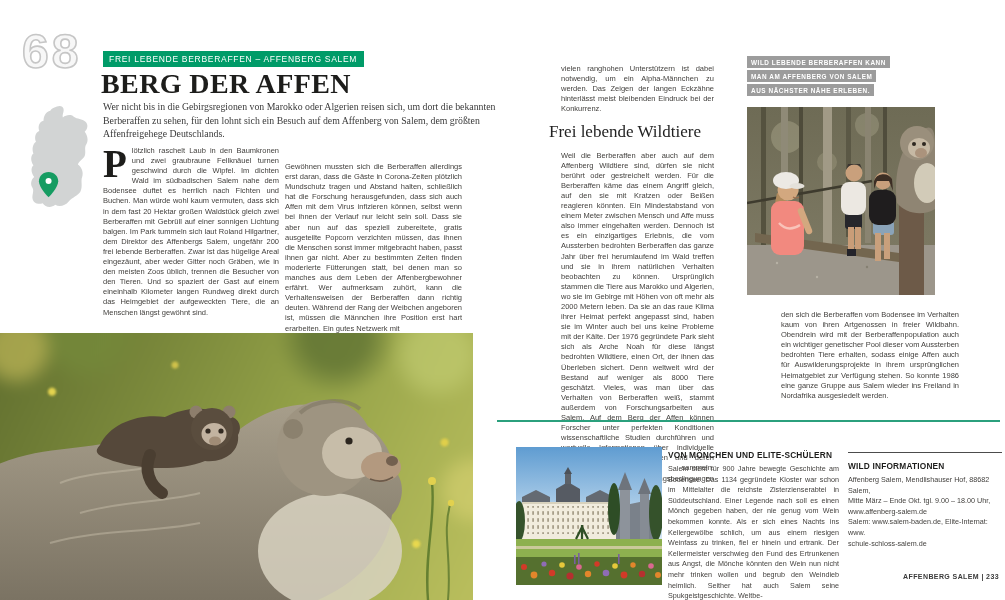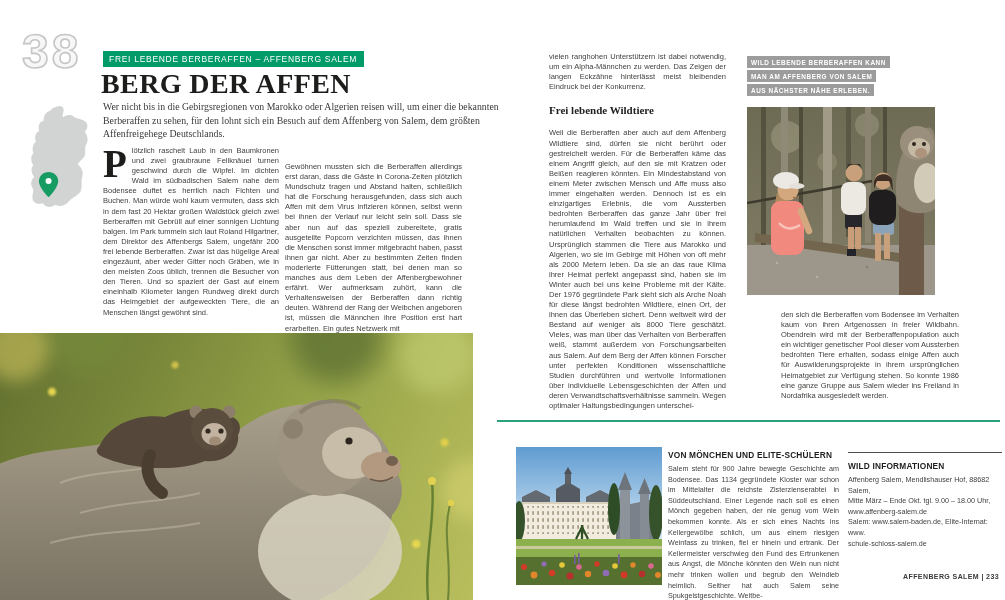--- a/index.html
+++ b/index.html
@@ -26,29 +26,29 @@
   .title {
     left:101px; top:68px; font-family:Liberation Serif, serif;
     font-size:28px; font-weight:700; color:#1d1d1b; letter-spacing:.4px; white-space:nowrap;
   }
   .intro {
     left:103px; top:100px; width:426px;
     font-family:"Liberation Serif","DejaVu Serif",serif;
     font-size:9.8px; line-height:13.5px; color:#3a3a3a;
   }
   .col { position:absolute; font-size:7.5px; line-height:10.1px; text-align:justify; color:#413f3c; }
-  .col p { margin:0; }
+  .col p { margin:12px; }
   .col1 { left:103px; top:146px; width:176px; }
   .col2 { left:285px; top:162px; width:177px; }
   .col3 { left:549px; top:52px;  width:177px; }
   .col4 { left:737px; top:310px; width:178px;margin-left:44px; }
   .col3 .p1 { margin-bottom:13px; }
   .subhead {
     font-family:"Liberation Serif","DejaVu Serif",serif;
-    font-size:11px; font-weight:700; color:#222; margin:0 0 13px 0;
+    font-size:17px; font-weight:400; color:#222; margin:0 0 13px 0;
   }
   .dropcap {
     float:left; font-family:"Liberation Serif","DejaVu Serif",serif;
     font-weight:700; font-size:39px; line-height:31px; padding:2px 5px 0 0; color:#1d1d1b;
   }
 
   
   .photo { position:absolute; overflow:hidden; }
   .photo-monkeys { left:0; top:333px; width:473px; height:267px; }
   .photo-monkeys .bg {
@@ -98,31 +98,31 @@
 
   .footer {
     right:6px; top:573px; font-size:7px; font-weight:700; letter-spacing:.4px; color:#3a3a3a;
   }
 </style>
 </head>
 <body>
 
 <div class="spread">
 
-  <div class="abs poi-number">38</div>
+  <div class="abs poi-number">68</div>
 
   <svg class="abs map" viewBox="0 0 100 140">
     <path fill="#d2d4d4" d="M44,4 C48,2 52,4 52,8 C52,11 50,14 51,17 C55,14 60,13 64,16 C68,19 74,18 78,22 C82,26 80,31 77,34 C80,38 82,44 79,49 C76,53 79,58 77,63 C75,67 70,69 69,73 C73,76 76,82 74,88 C72,93 75,99 72,105 C69,110 62,112 58,117 C54,122 47,124 42,121 C37,125 30,124 27,119 C22,121 16,119 15,114 C14,109 17,105 15,101 C12,97 13,91 17,88 C14,84 12,78 16,74 C13,70 12,63 16,60 C14,55 15,49 19,46 C17,41 18,35 23,33 C21,28 23,22 28,21 C28,15 31,10 36,9 C38,6 41,5 44,4 Z"></path>
     <path fill="#169c62" d="M34,82 C27.5,82 22.5,87 22.5,93 C22.5,101 34,112 34,112 C34,112 45.5,101 45.5,93 C45.5,87 40.5,82 34,82 Z"></path>
     <circle cx="34" cy="92.5" r="3.6" fill="#ffffff"></circle>
   </svg>
 
   <div class="abs kicker">FREI LEBENDE BERBERAFFEN – AFFENBERG SALEM</div>
   <h1 class="abs title">BERG DER AFFEN</h1>
-  <p class="abs intro">Wer nicht bis in die Gebirgsregionen von Marokko oder Algerien reisen will, um einer die bekannten Berberaffen zu sehen, für den lohnt sich ein Besuch auf dem Affenberg von Salem, dem größten Affenfreigehege Deutschlands.</p>
+  <p class="abs intro">Wer nicht bis in die Gebirgsregionen von Marokko oder Algerien reisen sich, um dort die bekannten Berberaffen zu sehen, für den lohnt sich ein Besuch auf dem Affenberg von Salem, dem größten Affenfreigehege Deutschlands.</p>
 
   <div class="col col1">
     <span class="dropcap">P</span><span>lötzlich raschelt Laub in den Baumkronen und zwei graubraune Fellknäuel turnen geschwind durch die Wipfel. Im dichten Wald im südbadischen Salem nahe dem Bodensee duftet es herrlich nach Fichten und Buchen. Man würde wohl kaum vermuten, dass sich in dem fast 20 Hektar großen Waldstück gleich zwei Berberaffen mit Gebrüll auf einer sonnigen Lichtung balgen. Im Park tummeln sich laut Roland Hilgartner, dem Direktor des Affenbergs Salem, ungefähr 200 frei lebende Berberaffen. Zwar ist das hügelige Areal eingezäunt, aber weder Gitter noch Gräben, wie in den meisten Zoos üblich, trennen die Besucher von den Tieren. Und so spaziert der Gast auf einem eineinhalb Kilometer langen Rundweg direkt durch das Heimgebiet der aufgeweckten Tiere, die an Menschen längst gewöhnt sind.</span>
   </div>
   <div class="col col2">Gewöhnen mussten sich die Berberaffen allerdings erst daran, dass die Gäste in Corona-Zeiten plötzlich Mundschutz tragen und Abstand halten, schließlich hat die Forschung herausgefunden, dass sich auch Affen mit dem Virus infizieren können, selbst wenn bei ihnen der Verlauf nur leicht sein soll. Dass sie aber nun auf das speziell zubereitete, gratis ausgeteilte Popcorn verzichten müssen, das ihnen die Menschen sonst immer mitgebracht haben, passt ihnen gar nicht. Aber zu bestimmten Zeiten finden moderierte Fütterungen statt, bei denen man so manches aus dem Leben der Affenbergbewohner erfährt. Wer aufmerksam zuhört, kann die Verhaltensweisen der Berberaffen dann richtig deuten. Während der Rang der Weibchen angeboren ist, müssen die Männchen ihre Position erst hart erarbeiten. Ein gutes Netzwerk mit</div>
 
   <div class="photo photo-monkeys">
     <div class="bg"></div>
     <div class="flowers"></div>
     <svg viewBox="0 0 473 267">

